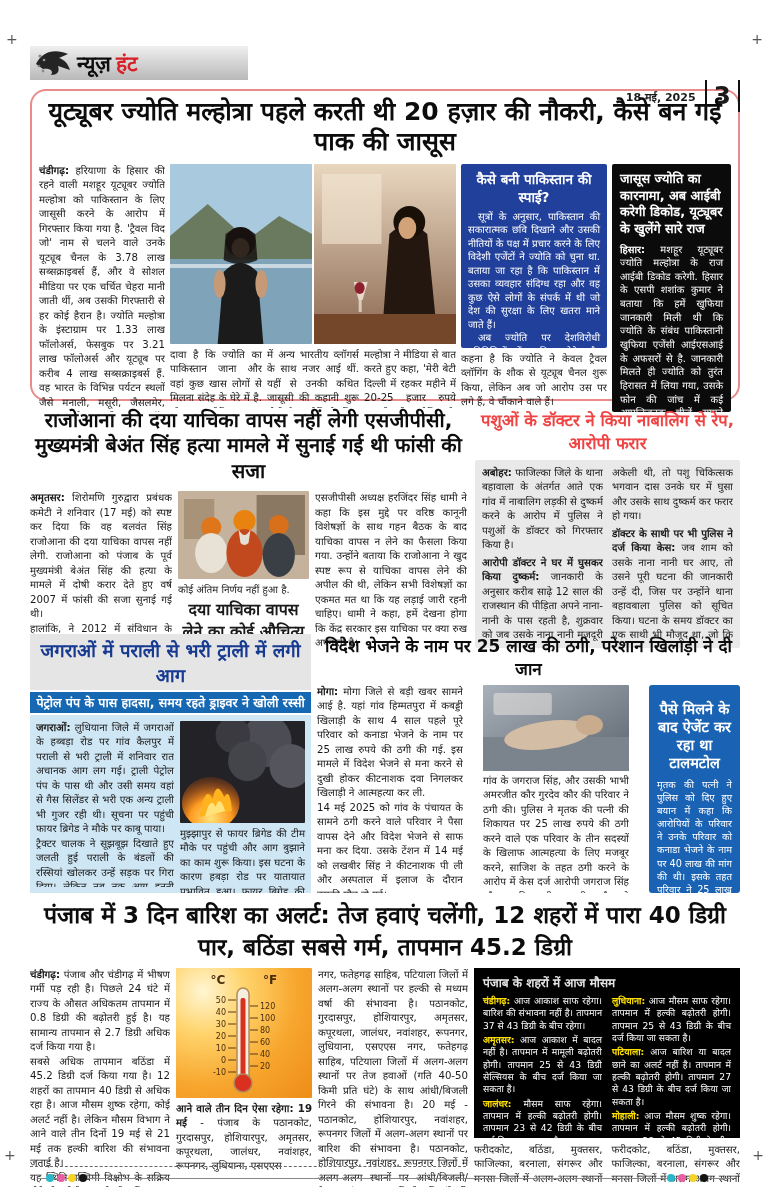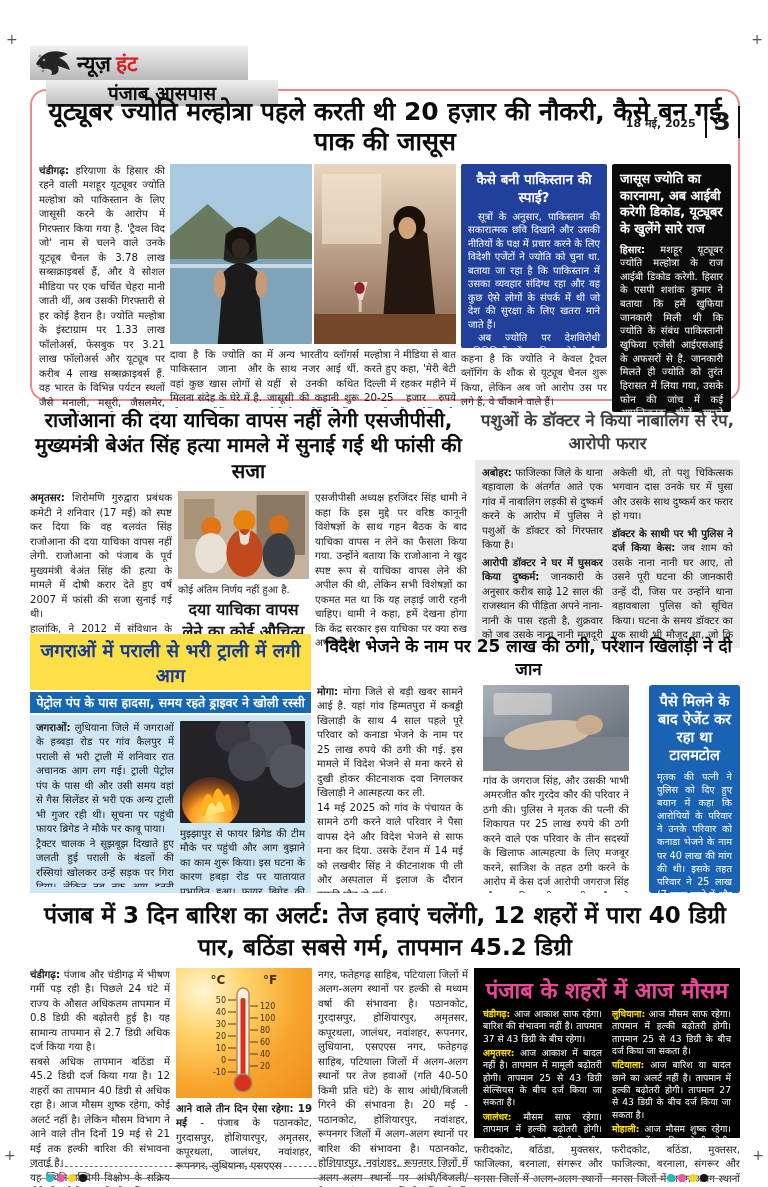--- a/index.html
+++ b/index.html
@@ -45,57 +45,57 @@
 
   
   .row2 { display:flex; gap:8px; height:221px; margin-bottom:5px; }
   .rajoana { width:437px; }
   .rajoana h2 { font-size:20px; font-weight:800; text-align:center; line-height:1.27; margin:0 0 7px; color:#0c0c0c; }
   .raj-grid { display:grid; grid-template-columns:142px 1fr 152px; gap:6px; height:156px; }
   .raj-mid .photo { height:88px; margin-bottom:3px; }
   .cap1 { font-size:10px; margin:0; }
   .cap2 { font-size:16px; font-weight:700; margin:3px 0 0; text-align:center; line-height:1.35; }
   .rape { flex:1; }
-  .rape h2 { font-size:16.5px; font-weight:800; text-align:center; margin:0 0 6px; color:#404040; }
+  .rape h2 { font-size:16.5px; font-weight:800; text-align:center; margin:0 0 6px; color:#ef4444; }
   .rape-body { background:#e9e9e9; padding:6px 7px; display:flex; gap:9px; height:188px; border-radius:2px; }
   .rape-body .txtcol { flex:1; }
   .rape-body p { margin:0 0 3px; }
 
   
   .row3 { display:flex; gap:6px; height:259px; margin-bottom:5px; }
   .fire { width:281px; display:flex; flex-direction:column; }
-  .fire-head { background:#fde047; color:#173a91; font-weight:800; font-size:18.5px; text-align:center; padding:3px 0; }
+  .fire-head { background:#e5e5e5; color:#173a91; font-weight:800; font-size:18.5px; text-align:center; padding:3px 0; }
   .fire-sub { background:#1768b3; color:#fff; font-weight:700; font-size:12.5px; text-align:center; padding:2px 0; margin-top:2px; }
   .fire-body { background:#cfe6f4; flex:1; padding:6px; display:flex; gap:6px; overflow:hidden; margin-top:2px; }
   .fire-body .txtcol { width:138px; }
   .fire-right { flex:1; }
   .fire-right .photo { height:102px; margin-bottom:4px; }
   .fire-right p { font-size:10.2px; line-height:1.42; text-align:justify; margin:0; }
   .fraud { flex:1; display:flex; flex-direction:column; }
   .fraud h2 { font-size:17px; font-weight:800; text-align:center; margin:0 0 5px; color:#0c0c0c; }
   .fraud-grid { display:flex; gap:20px; flex:1; overflow:hidden; }
   .fraud-c1 { width:146px; }
   .fraud-mid { width:146px; font-size:10.2px; line-height:1.42; text-align:justify; overflow:hidden; }
   .fraud-mid .photo { height:86px; margin-bottom:3px; }
   .fraud-mid p { margin:0; }
-  .bluebox2 { flex:1; background:#1a63b4; color:#fff; padding:7px 8px; border-radius:3px; overflow:hidden; }
+  .bluebox2 { flex:1; background:#1a63b4; color:#fff; padding:15px 8px; border-radius:3px; overflow:hidden; }
   .bluebox2 h3 { font-size:14.5px; font-weight:800; text-align:center; margin:0 0 5px; line-height:1.25; }
   .bluebox2 p { font-size:9.7px; line-height:1.36; text-align:justify; margin:0; }
 
   
   .weather h2 { font-size:23px; font-weight:800; text-align:center; margin:0 0 6px; color:#0c0c0c; }
   .weather-grid { display:flex; gap:6px; height:236px; }
   .w-c1 { width:140px; }
   .w-mid { width:136px; overflow:hidden; }
   .w-mid .photo { height:130px; margin-bottom:4px; }
   .w-mid p { font-size:10.2px; line-height:1.4; text-align:justify; margin:0 0 2px; white-space:pre-line; }
   .w-c3 { width:150px; }
   .w-right { flex:1; display:flex; flex-direction:column; gap:5px; }
   .citybox { background:#000; color:#fff; padding:6px 9px; height:170px; overflow:hidden; }
-  .citybox h3 { color:#ec4899; font-size:22px; font-weight:800; margin:0 0 4px; text-align:center; }
+  .citybox h3 { color:#e5e5e5; font-size:12px; font-weight:800; margin:0 0 4px; }
   .city-cols { columns:2; column-gap:10px; font-size:9.2px; line-height:1.34; text-align:justify; }
   .city-cols p { margin:0 0 2px; }
   .city-cols b { color:#ffe000; font-weight:700; }
   .w-bottom { display:flex; gap:9px; flex:1; overflow:hidden; }
   .w-bottom p { flex:1; font-size:10.2px; line-height:1.4; text-align:justify; margin:0; }
 
   
   .dashline { position:absolute; left:30px; top:1166px; width:436px; border-top:1px dashed #666; }
   .regline { position:absolute; left:38px; right:34px; top:1178px; border-top:1.5px solid #888; }
   .dots { position:absolute; top:1174px; display:flex; gap:3px; }
@@ -121,21 +121,20 @@
             <path d="M2,18 C8,6 20,2 34,8 L25,12 C31,14 34,18 36,24 L24,20 C26,26 23,29 17,29 C20,25 16,22 9,23 Z" fill="#242424"></path>
             <circle cx="6" cy="10" r="1.6" fill="#888"></circle>
               <circle cx="10" cy="14" r="1.3" fill="#999"></circle>
             <circle cx="5" cy="20" r="1.3" fill="#777"></circle>
               <circle cx="9" cy="25" r="1.4" fill="#8a8a8a"></circle>
           </svg>
         </span>
         <span class="logo1">न्यूज़</span>
         <span class="logo2">हंट</span>
       </div>
-      <div class="hdr-mid">पंजाब आसपास</div>
       <div class="hdr-right">
         <span class="hdr-date">18 मई, 2025</span>
         <span class="hdr-pageno">3</span>
       </div>
     </header>
 
     <section class="spy">
       <h1>यूट्यूबर ज्योति मल्होत्रा पहले करती थी 20 हज़ार की नौकरी, कैसे बन गई पाक की जासूस</h1>
       <div class="spy-grid">
         <div class="txtcol">

